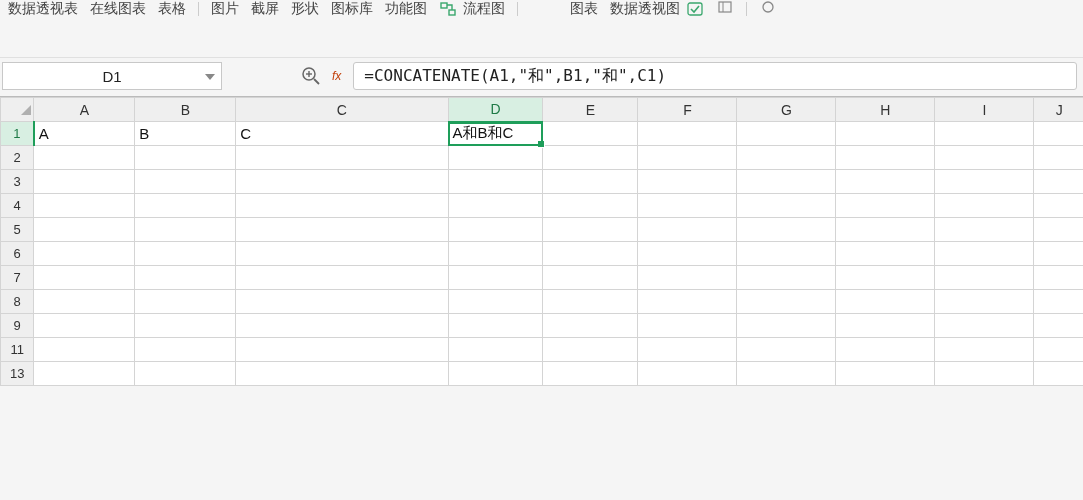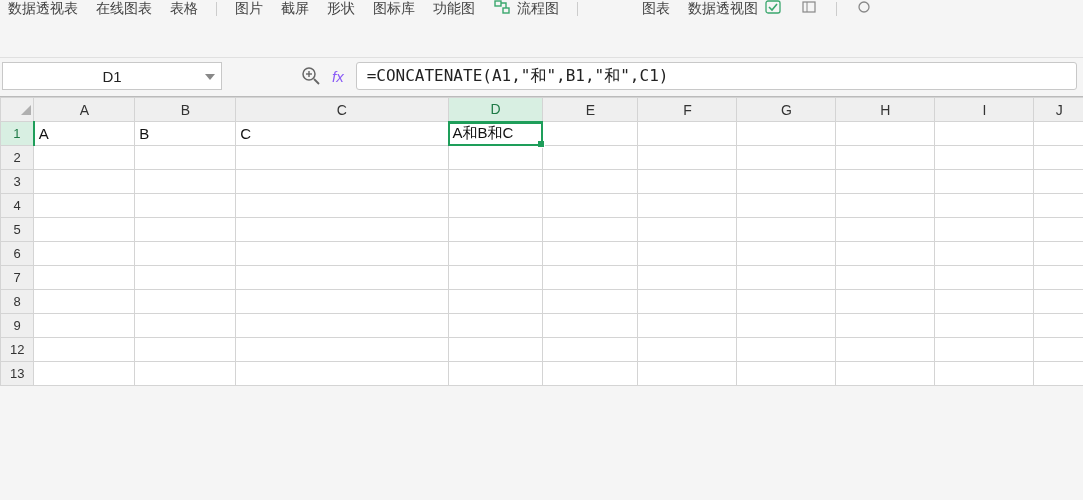--- a/index.html
+++ b/index.html
@@ -9,21 +9,21 @@
       background: #f5f5f5;
       overflow: hidden;
       width: 1083px;
       height: 500px;
     }
     .ribbon {
       height: 18px;
       background: #f5f5f5;
       display: flex;
       align-items: flex-start;
-      gap: 18px;
+      gap: 12px;
       padding: 0 8px;
       overflow: hidden;
       color: #333;
       font-size: 14px;
     }
     .ribbon-item {
       white-space: nowrap;
       color: #444;
     }
     .ribbon-sep {
@@ -32,21 +32,21 @@
       background: #ccc;
       margin-top: 2px;
     }
     .ribbon-icon {
       width: 18px; height: 14px;
       display: inline-flex;
       align-items: center; justify-content: center;
     }
     .ribbon-group {
       display: flex;
-      align-items: flex-start;
+      align-items: center;
       gap: 6px;
     }
     .ribbon-spacer { flex: 0 0 28px; }
     .below-ribbon-gap {
       height: 40px;
       background: #f5f5f5;
       border-bottom: 1px solid #e0e0e0;
     }
     .formula-bar-area {
       background: #f5f5f5;
@@ -79,22 +79,22 @@
       color: #888;
     }
     .fb-icon {
       width: 26px; height: 26px;
       display: inline-flex;
       align-items: center; justify-content: center;
       color: #555;
     }
     .fx-label {
       font-style: italic;
-      font-size: 15px;
-      color: #8b5cf6;
+      font-size: 12px;
+      color: #c2410c;
       padding-right: 4px;
     }
     .formula-input {
       flex: 1;
       height: 28px;
       border: 1px solid #c8c8c8;
       background: #fff;
       display: flex;
       align-items: center;
       padding: 0 10px;
@@ -404,21 +404,21 @@
             <td class="cell c-C"></td>
             <td class="cell c-D"></td>
             <td class="cell c-E"></td>
             <td class="cell c-F"></td>
             <td class="cell c-G"></td>
             <td class="cell c-H"></td>
             <td class="cell c-I"></td>
             <td class="cell c-J"></td>
           </tr>
         <tr>
-            <th class="row-head">12</th>
+            <th class="row-head">11</th>
             <td class="cell c-A"></td>
             <td class="cell c-B"></td>
             <td class="cell c-C"></td>
             <td class="cell c-D"></td>
             <td class="cell c-E"></td>
             <td class="cell c-F"></td>
             <td class="cell c-G"></td>
             <td class="cell c-H"></td>
             <td class="cell c-I"></td>
             <td class="cell c-J"></td>

